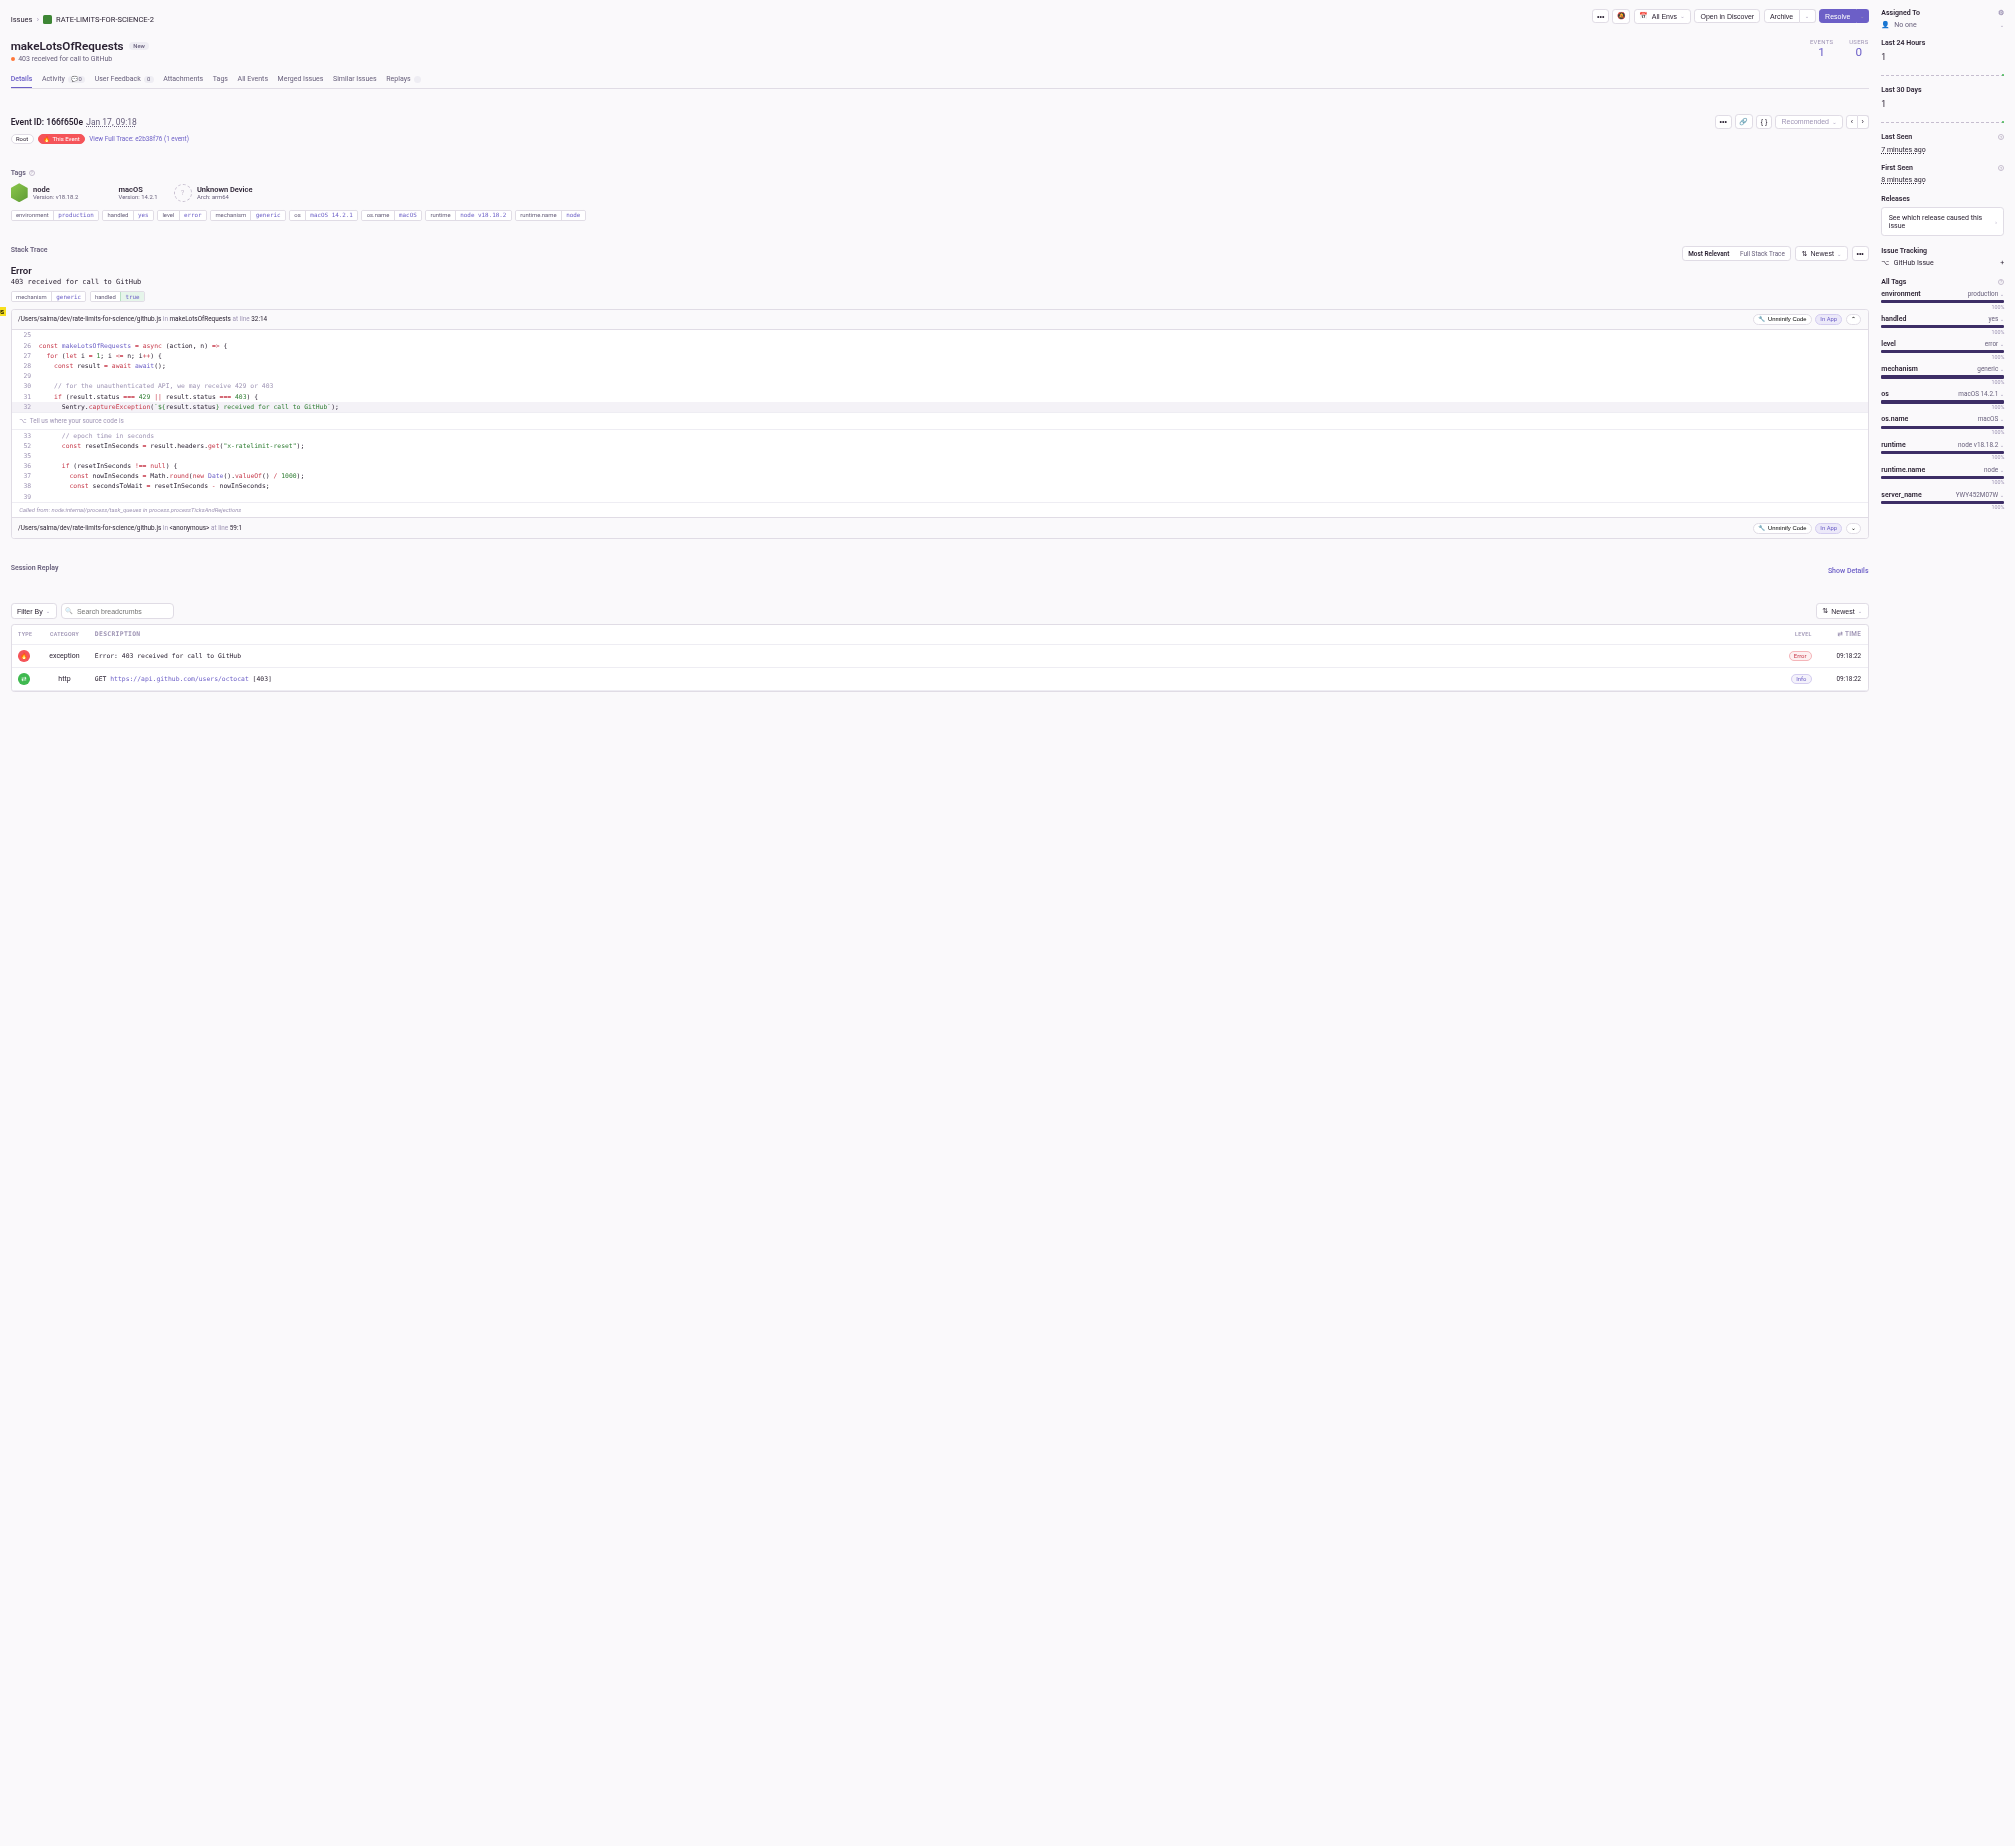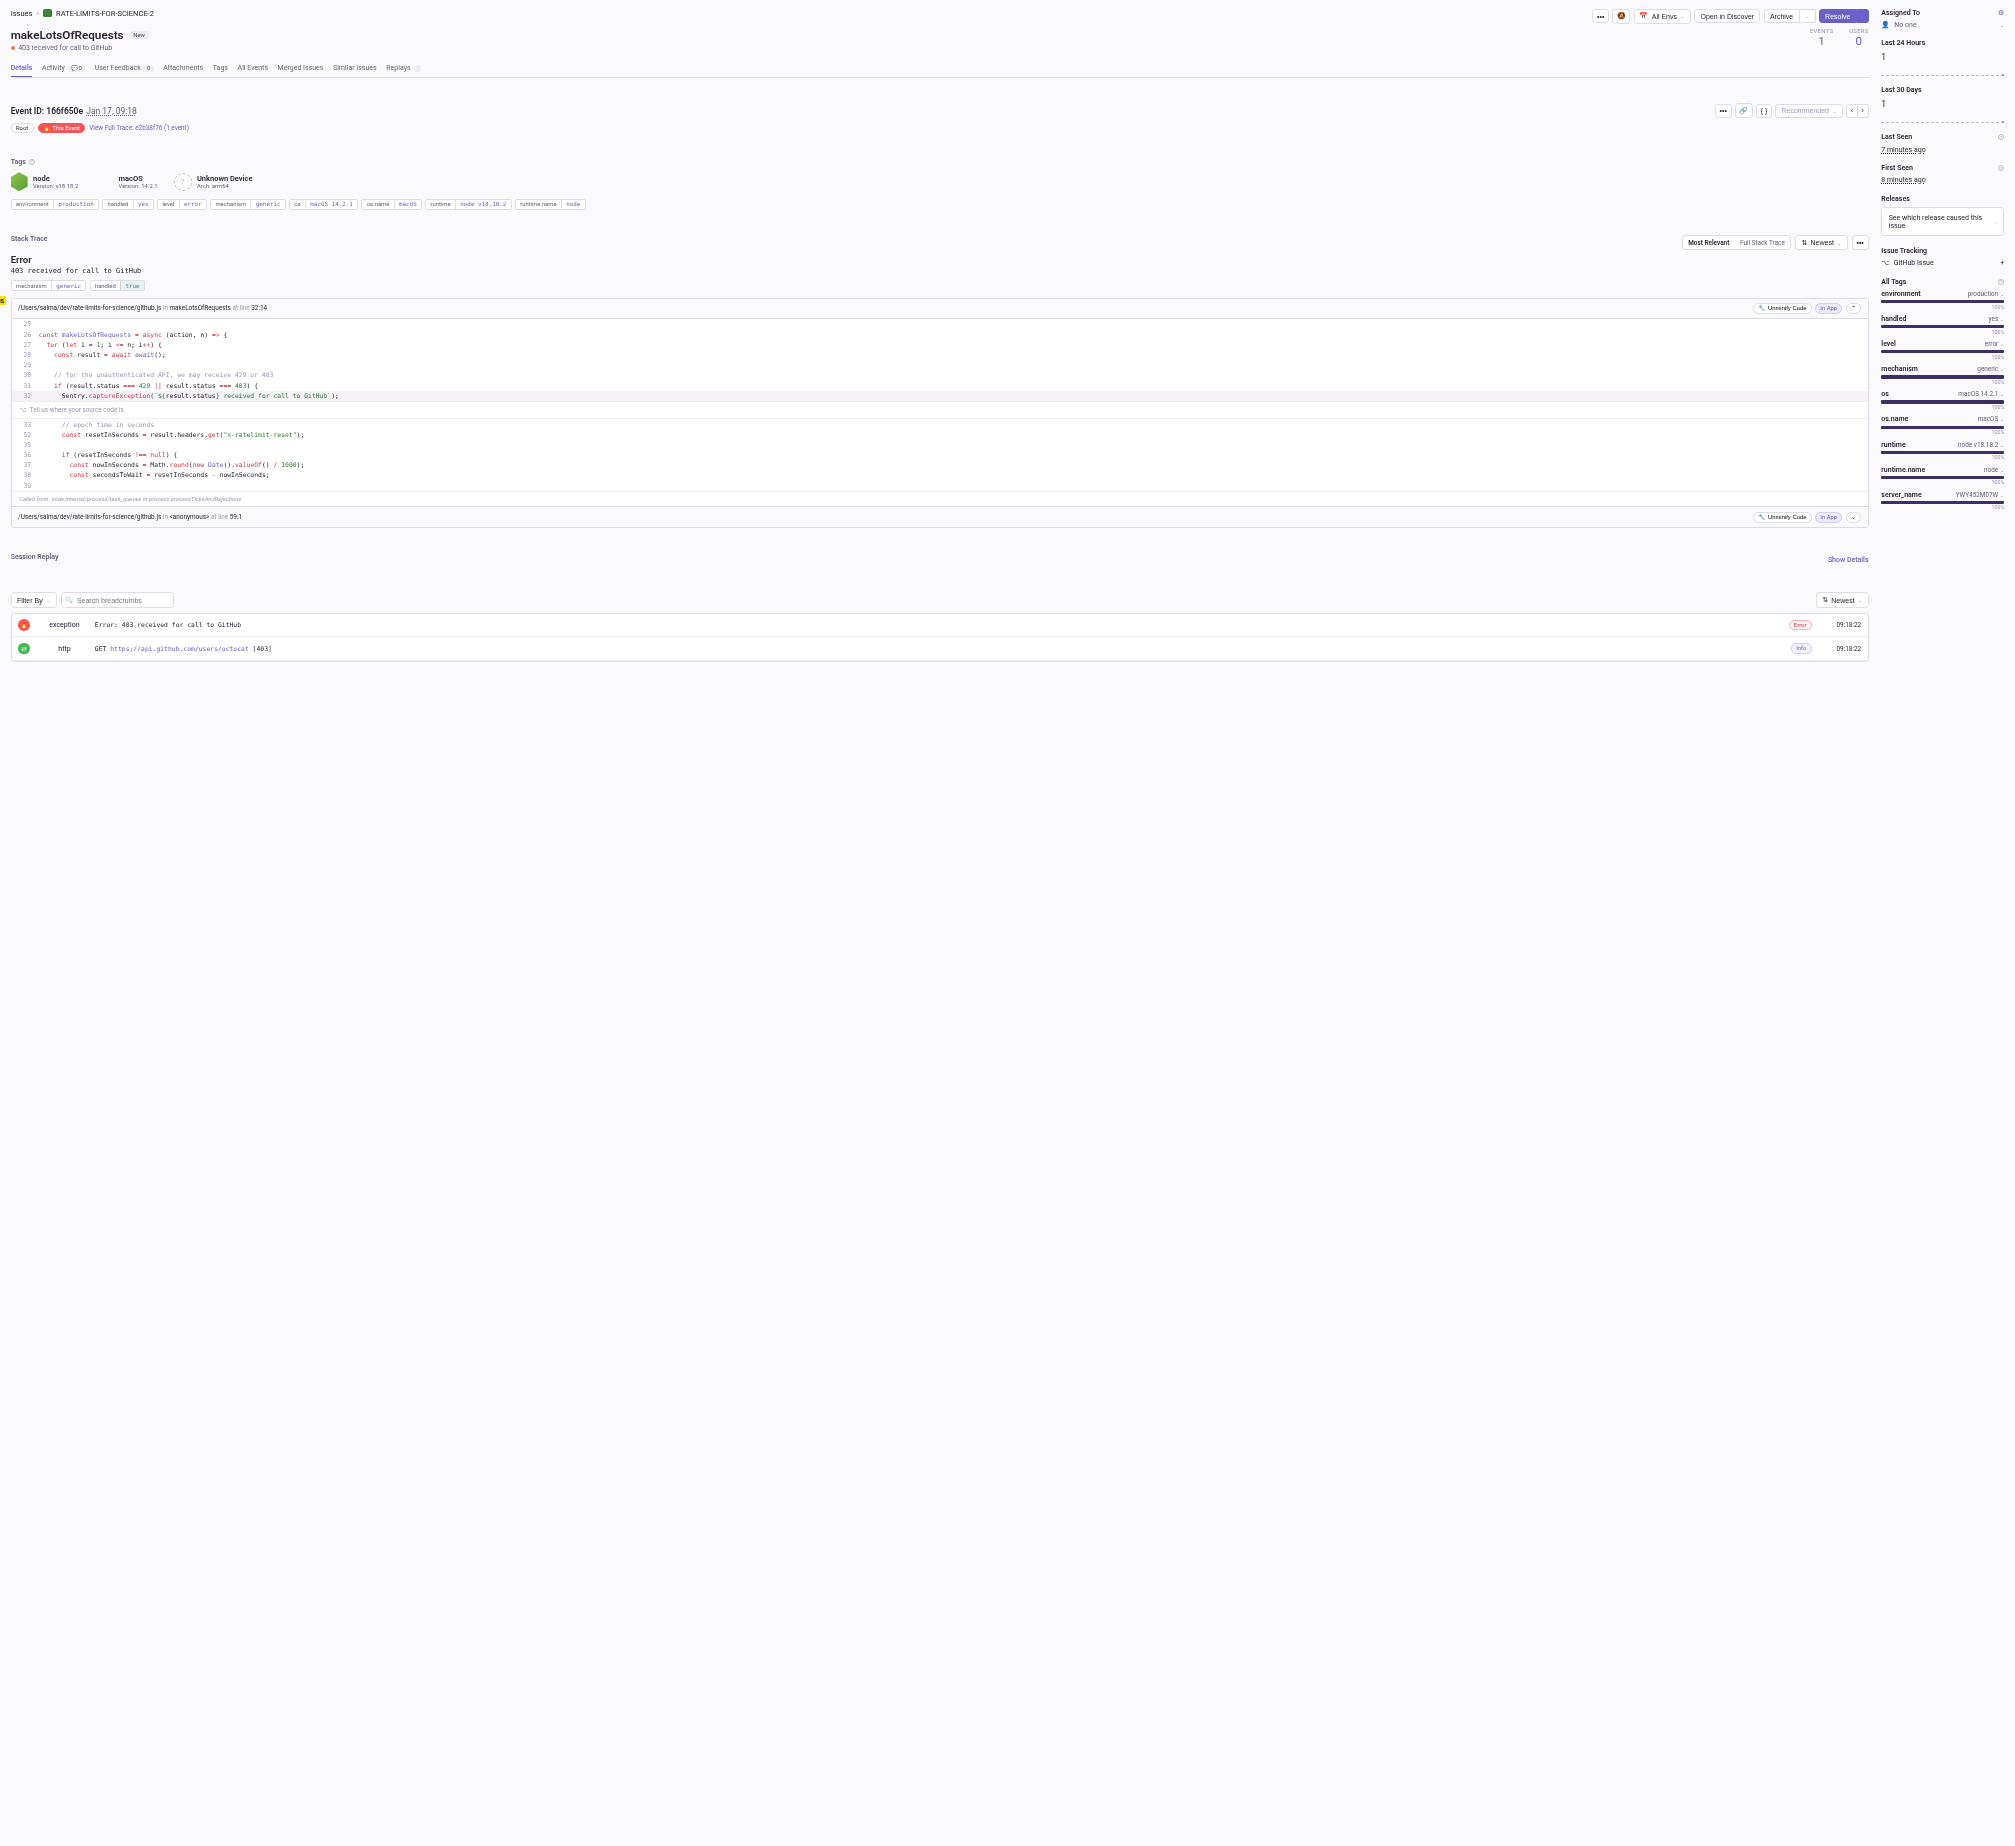--- a/index.html
+++ b/index.html
@@ -3,21 +3,21 @@
 <meta charset="utf-8">
 <style>
 * { box-sizing: border-box; margin: 0; padding: 0; }
 body { font-family: -apple-system, BlinkMacSystemFont, "Segoe UI", Roboto, sans-serif; font-size: 7px; color: #2b2233; background: #faf9fb; }
 a { color: #6c5fc7; text-decoration: none; }
 .container { display: flex; padding: 8.5px 10.7px; gap: 12.8px; }
 .main { flex: 1; min-width: 0; }
 .sidebar { width: 123px; flex-shrink: 0; }
 
 
-.topbar { display: flex; align-items: flex-start; justify-content: space-between; margin-bottom: 4px; }
+.topbar { display: flex; align-items: flex-end; justify-content: space-between; margin-bottom: 15px; }
 .breadcrumb { display: flex; align-items: center; gap: 4.3px; color: #2b2233; font-size: 7.5px;}
 .breadcrumb .chev { color: #9f95b5; }
 .proj-icon { width: 8.5px; height: 8.5px; background: #3e8635; border-radius: 1.6px; display:inline-block;}
 .top-actions { display: flex; gap: 3.2px; align-items: center; }
 .btn { display: inline-flex; align-items: center; gap: 3.2px; border: 0.5px solid #e0dce5; background:#fff; padding: 2.7px 5.3px; border-radius: 3.2px; font-size: 7px; color:#2b2233; cursor:pointer;}
 .btn.icon-only { padding: 2.7px 3.7px; }
 .btn.primary { background:#6c5fc7; color:#fff; border-color:#6c5fc7;}
 .btn.primary-split { border-radius: 0 3.2px 3.2px 0; padding:2.7px 3.2px; border-left:0.5px solid rgba(255,255,255,0.3);}
 .btn-group { display:flex; }
 .btn-group .btn:first-child{border-radius:3.2px 0 0 3.2px;}
@@ -444,20 +444,27 @@
 <div class="section">
   <div class="bc-controls">
     <button class="btn">
             <span>Filter By</span> 
             <span class="chev-sm">⌄</span>
           </button>
     <div class="search-wrap"><input class="search-input" placeholder="Search breadcrumbs" style=""></div>
     <button class="btn">⇅ <span>Newest</span> <span class="chev-sm">⌄</span></button>
   </div>
   <div class="bc-table" style="margin-top:5.3px;">
+    <div class="bc-row head">
+      <div class="bc-type">TYPE</div>
+      <div class="bc-cat">CATEGORY</div>
+      <div class="bc-desc">DESCRIPTION</div>
+      <div class="bc-level">LEVEL</div>
+      <div class="bc-time">⇄ <span>TIME</span></div>
+    </div>
     <div class="bc-row">
       <div class="bc-type">
               <div class="bc-icon exc">🔥</div>
             </div>
       <div class="bc-cat">exception</div>
       <div class="bc-desc"><span>Error: </span><span>403 received for call to GitHub</span></div>
       <div class="bc-level"><span class="level-badge error">Error</span></div>
       <div class="bc-time">09:18:22</div>
     </div>
     <div class="bc-row">

